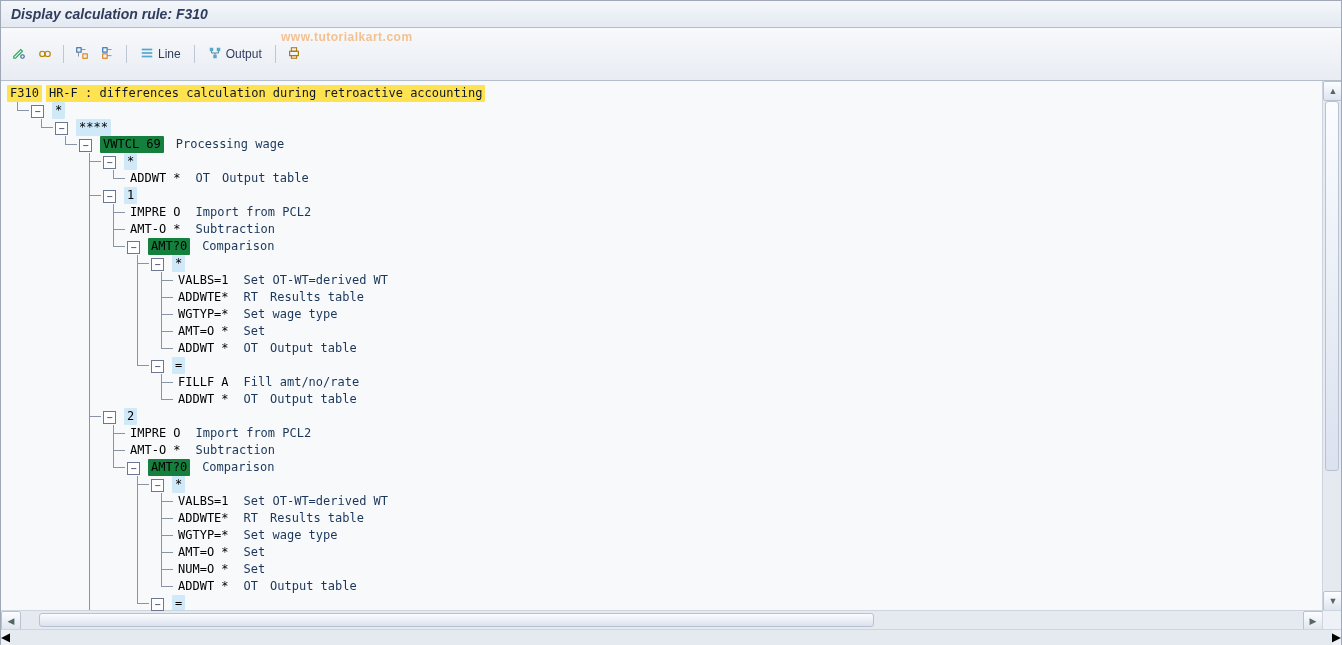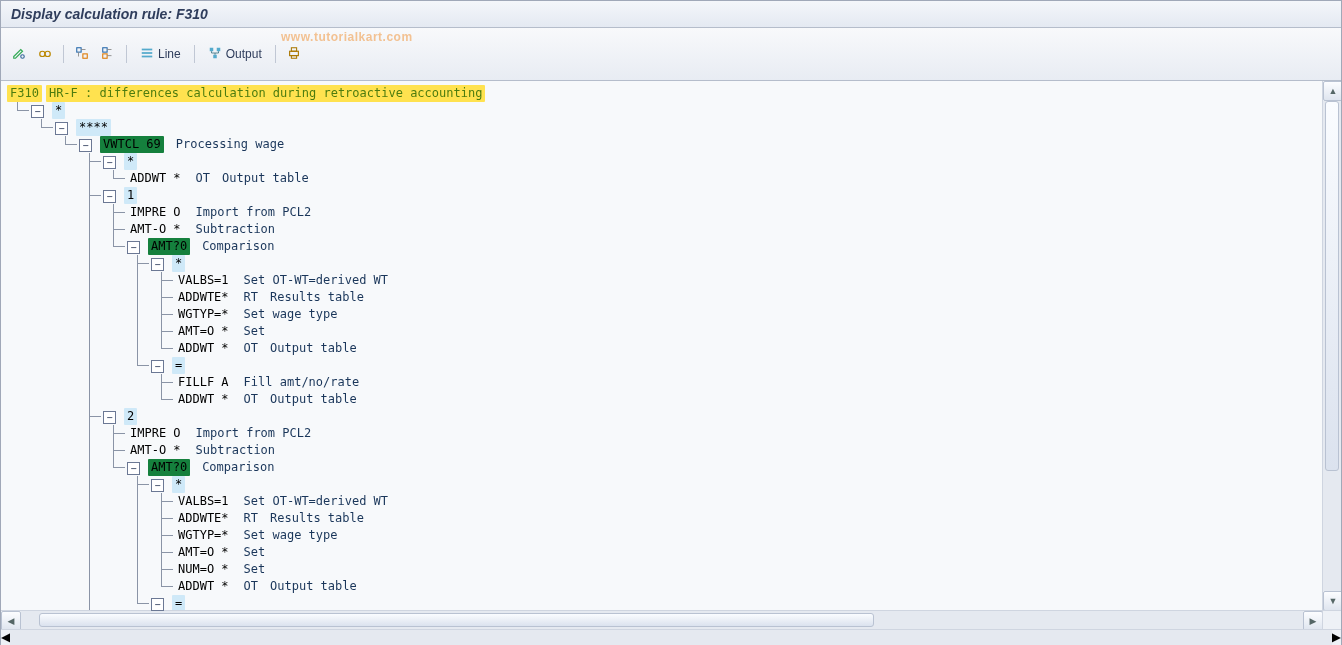--- a/index.html
+++ b/index.html
@@ -154,21 +154,21 @@
   .code-box {
     background: #cfe9f8;
     padding: 0 3px;
     border-radius: 1px;
   }
   .code-green {
     background: #15803d;
   }
   .code-yellow {
     background: #ffe24f;
-    color: #4d7c0f;
+    color: #0f172a;
   }
   .plain {
     padding: 0 3px;
   }
   .desc {
     color: #1a365a;
     margin-left: 8px;
   }
   
   .vscroll {

